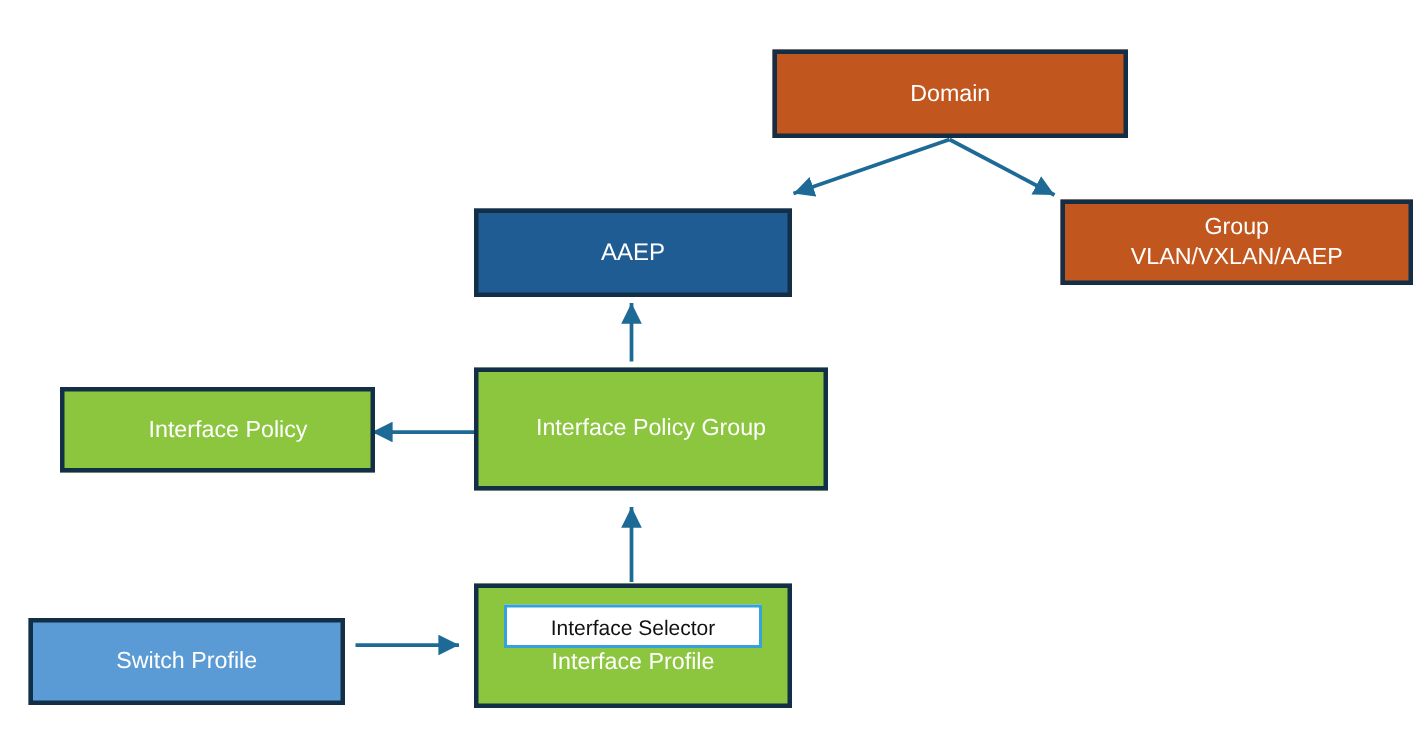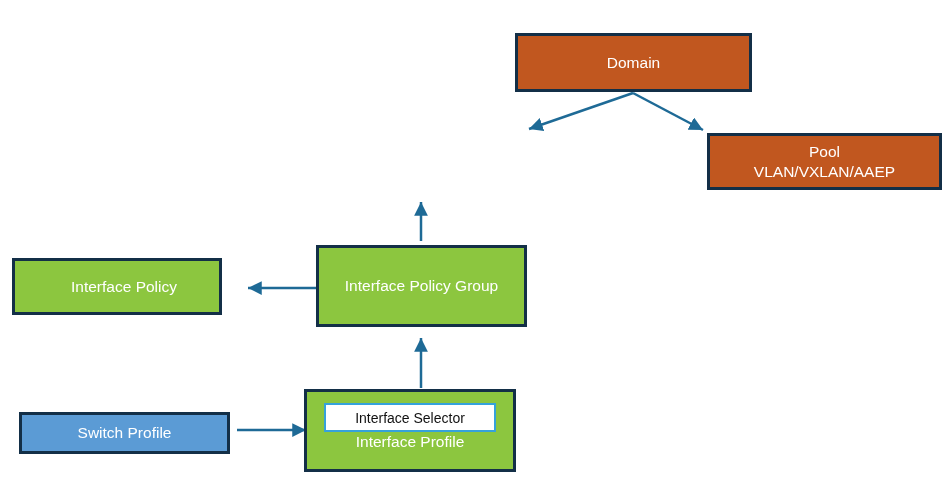--- a/index.html
+++ b/index.html
@@ -36,25 +36,25 @@
     line-height: 20px;
   }
   .node--orange { background: var(--orange); }
   .node--dark-blue { background: var(--dark_blue); }
   .node--green { background: var(--green); }
   .node--light-blue { background: var(--light_blue); }
 
   .node--domain  { left: 515px; top: 33px;  width: 237px; height: 59px; }
   .node--pool    { left: 707px; top: 133px; width: 235px; height: 57px; }
   .node--aaep    { left: 316px; top: 139px; width: 212px; height: 59px; font-size: 16px; }
-  .node--ipg     { left: 316px; top: 245px; width: 211px; height: 82px; }
-  .node--ipolicy { left: 12px;  top: 258px; width: 210px; height: 57px; padding-left: 14px; }
-  .node--switch  { left: 19px;  top: 412px; width: 211px; height: 42px; }
+  .node--ipg     { left: 316px; top: 245px; width: 236px; height: 82px; }
+  .node--ipolicy { left: 40px;  top: 258px; width: 210px; height: 57px; padding-left: 14px; }
+  .node--switch  { left: 19px;  top: 412px; width: 211px; height: 58px; }
   .node--iprofile {
-    left: 304px; top: 389px; width: 212px; height: 83px;
+    left: 316px; top: 389px; width: 212px; height: 83px;
     justify-content: flex-start;
     padding-top: 11px;
   }
   .selector-box {
     box-sizing: border-box;
     width: 172px;
     height: 29px;
     background: #ffffff;
     border: 2px solid var(--selector_border);
     color: var(--selector_text);
@@ -89,24 +89,27 @@
       <line x1="316" y1="288" x2="248" y2="288" marker-end="url(#arrowhead)"></line>
       <line x1="421" y1="388" x2="421" y2="338" marker-end="url(#arrowhead)"></line>
       <line x1="237" y1="430" x2="306" y2="430" marker-end="url(#arrowhead)"></line>
     </svg>
 
   <div class="node node--orange node--domain">
     <span>Domain</span>
   </div>
 
   <div class="node node--orange node--pool">
-    <span>Pool</span>
+    <span>Group</span>
     <span>VLAN/VXLAN/AAEP</span>
   </div>
 
+  <div class="node node--dark-blue node--aaep">
+    <span>AAEP</span>
+  </div>
 
   <div class="node node--green node--ipg">
     <span>Interface Policy Group</span>
   </div>
 
   <div class="node node--green node--ipolicy">
     <span>Interface Policy</span>
   </div>
 
   <div class="node node--light-blue node--switch">

